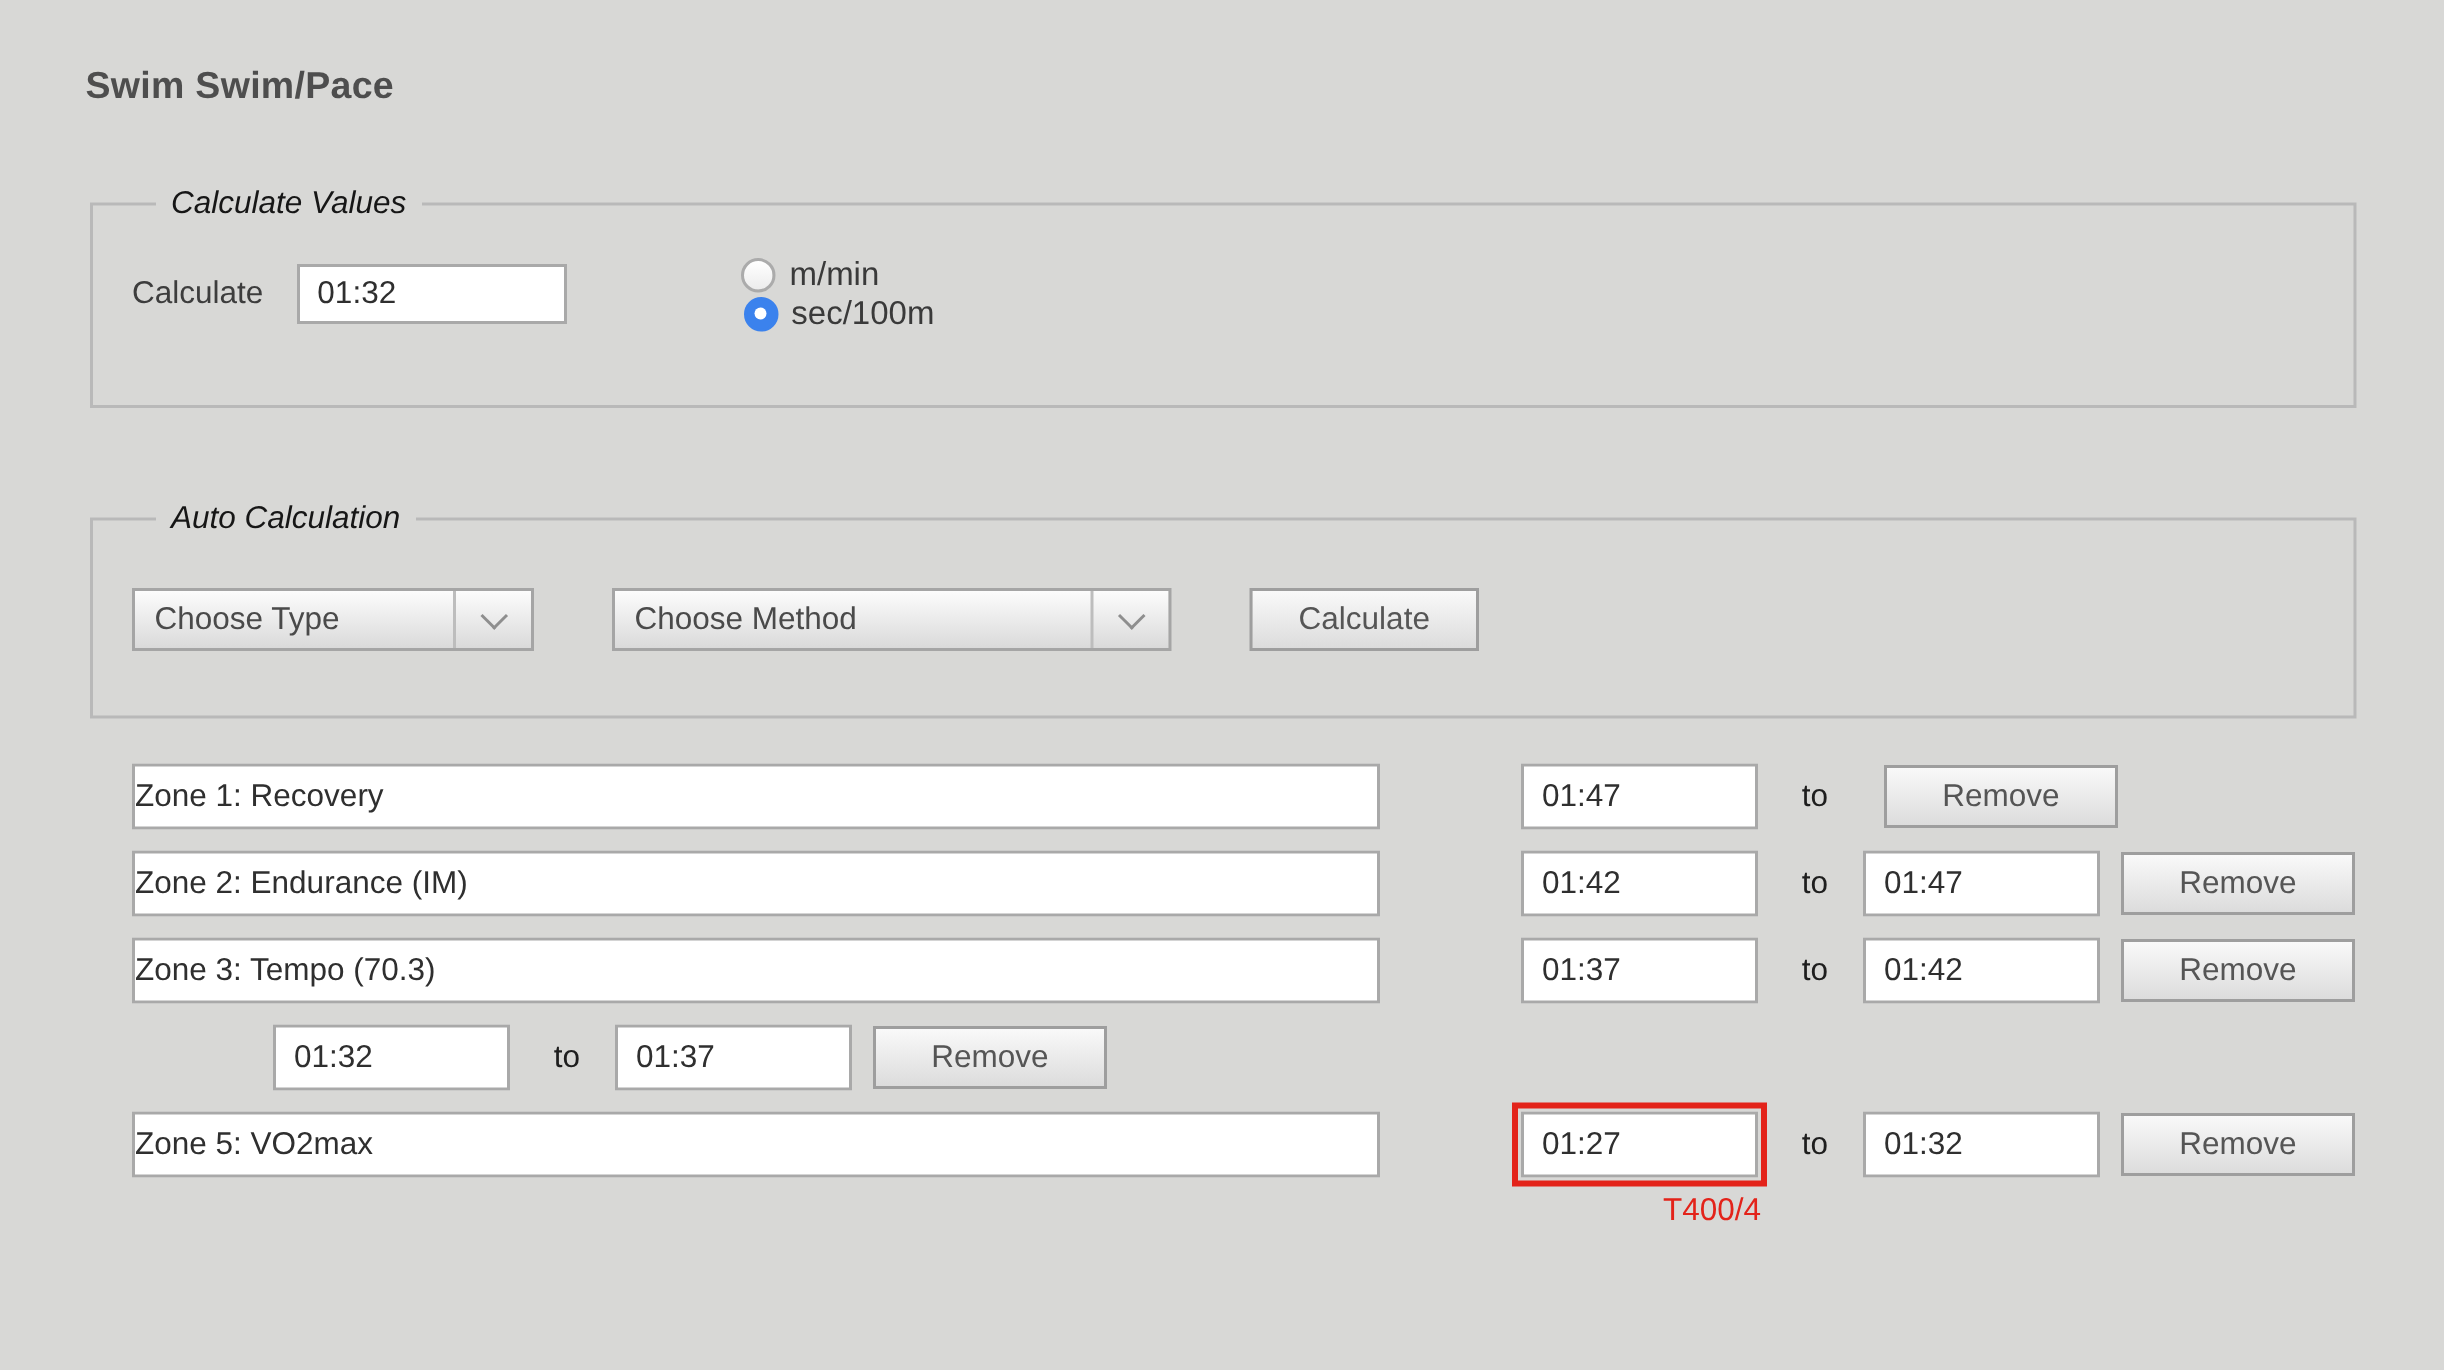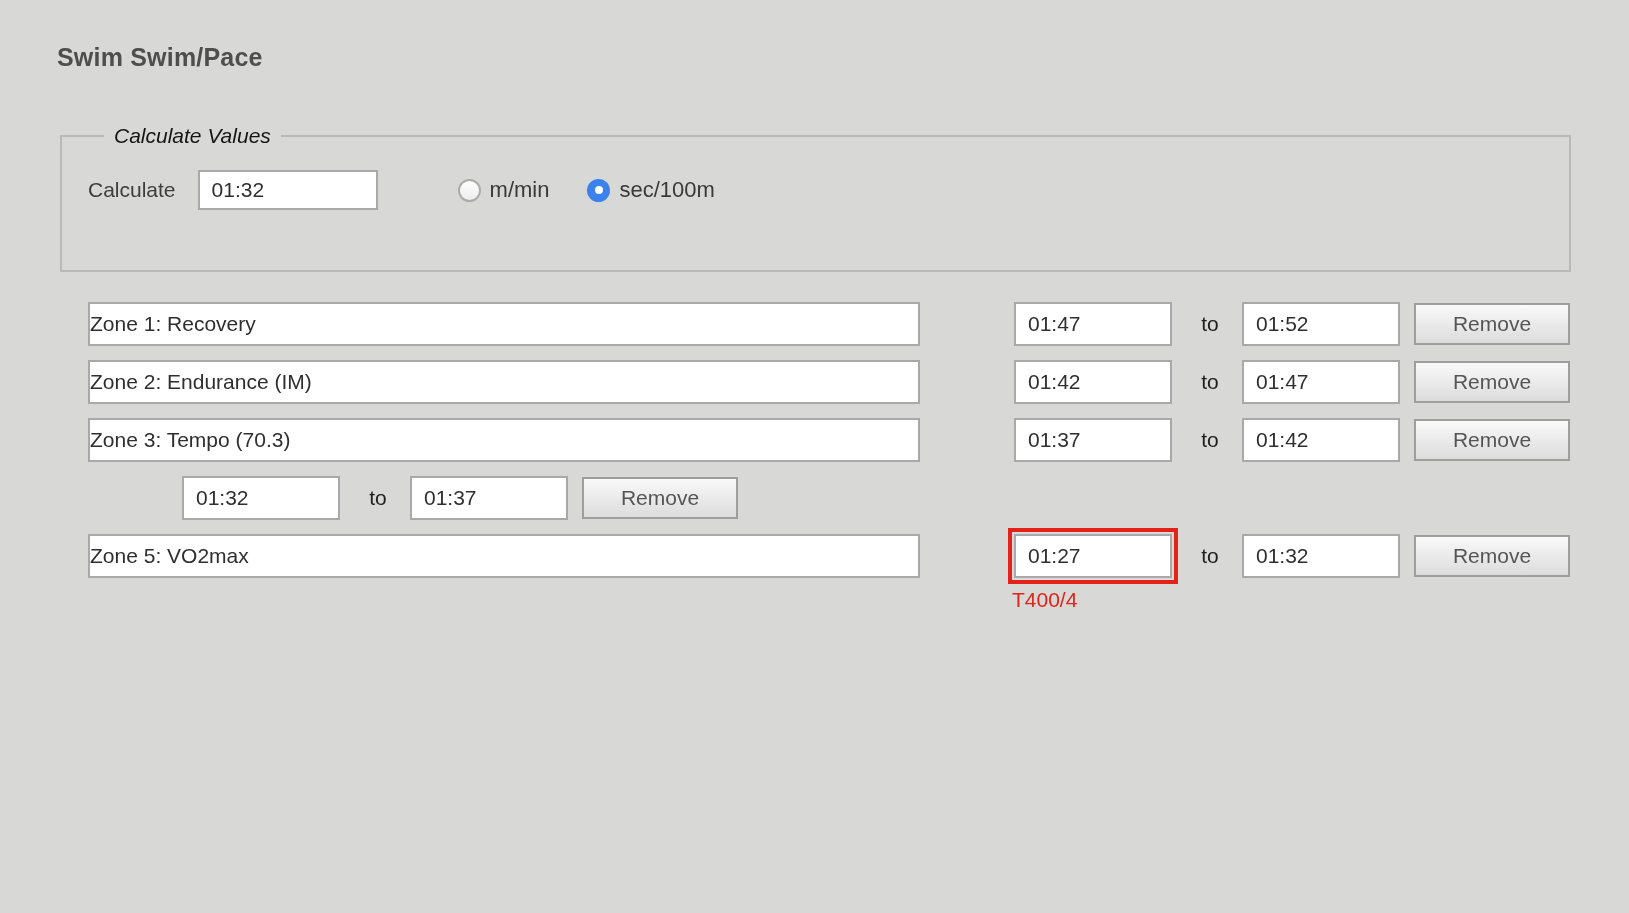--- a/index.html
+++ b/index.html
@@ -34,21 +34,21 @@
 
   
   .threshold-row { display:flex; align-items:center; margin-top:22px; }
   .field-label { font-size:21px; color:#3d3d3d; margin-right:22px; }
   .text-input {
     height:40px; width:180px;
     border:2px solid #a9a9a9; background:#fff;
     font-family:"Liberation Sans",sans-serif;
     font-size:21px; color:#2f2f2f; padding:0 0 0 12px; outline:none;
   }
-  .radio-group { display:flex; align-items:center; margin-left:80px; }
+  .radio-group { display:flex; align-items:center; margin-left:80px;flex-direction:column; }
   .radio-item { display:flex; align-items:center; }
   .radio-item + .radio-item { margin-left:38px; }
   .radio {
     width:23px; height:23px; border-radius:50%;
     display:flex; align-items:center; justify-content:center;
   }
   .radio--off { background:linear-gradient(#ffffff,#ececec); border:2px solid #ababab; }
   .radio--on  { background:#3b82ed; border:2px solid #3b82ed; }
   .radio--on::after { content:""; width:8px; height:8px; border-radius:50%; background:#fff; }
   .radio-label { font-size:22px; color:#3a3a3a; margin-left:9px; }
@@ -96,21 +96,21 @@
     width:158px; height:44px;
     border:2px solid #a9a9a9; background:#fff;
     font-family:"Liberation Sans",sans-serif;
     font-size:21px; color:#2f2f2f; padding-left:12px; outline:none;
   }
   .to-label { width:64px; text-align:center; font-size:21px; color:#1e1e1e; }
   .range-input--to { margin-left:0; }
   .btn-remove { margin-left:14px; width:156px; height:42px; }
   .annotation {
     position:absolute; top:calc(100% + 8px); left:0; right:0;
-    text-align:left; font-size:21px; color:#e3231a; white-space:nowrap;
+    text-align:right; font-size:21px; color:#e3231a; white-space:nowrap;
   }
   .btn-add { margin-top:16px; margin-left:2px; width:153px; height:42px; color:#5a5a5a; }
 </style>
 </head>
 <body>
 
 <div class="page">
 
   <div class="page-title">Swim Swim/Pace</div>
 
@@ -125,30 +125,47 @@
           <span class="radio-label">m/min</span>
         </div>
         <div class="radio-item">
           <span class="radio radio--on"></span>
           <span class="radio-label">sec/100m</span>
         </div>
       </div>
     </div>
   </fieldset>
 
+  <fieldset class="fs-autocalc">
+    <legend>Auto Calculation</legend>
+    <div class="autocalc-row">
+      <div class="select select-type">
+        <span class="select-label">Choose Type</span>
+        <span class="select-arrow-box">
+          <span class="chevron"></span>
+        </span>
+      </div>
+      <div class="select select-method">
+        <span class="select-label">Choose Method</span>
+        <span class="select-arrow-box">
+          <span class="chevron"></span>
+        </span>
+      </div>
+      <button class="btn btn-calculate">Calculate</button>
+    </div>
+  </fieldset>
 
   <div class="zones">
 
     <div class="zone-row">
       <input class="zone-name-input" type="text" value="Zone 1: Recovery" style="">
       <span class="range-wrap">
         <input class="range-input" type="text" value="01:47" style="">
       </span>
       <span class="to-label">to</span>
-      <input class="range-input range-input--to" type="text" value="01:52" style="">
       <button class="btn btn-remove">Remove</button>
     </div>
 
     <div class="zone-row">
       <input class="zone-name-input" type="text" value="Zone 2: Endurance (IM)" style="">
       <span class="range-wrap">
         <input class="range-input" type="text" value="01:42" style="">
       </span>
       <span class="to-label">to</span>
       <input class="range-input range-input--to" type="text" value="01:47" style="">

